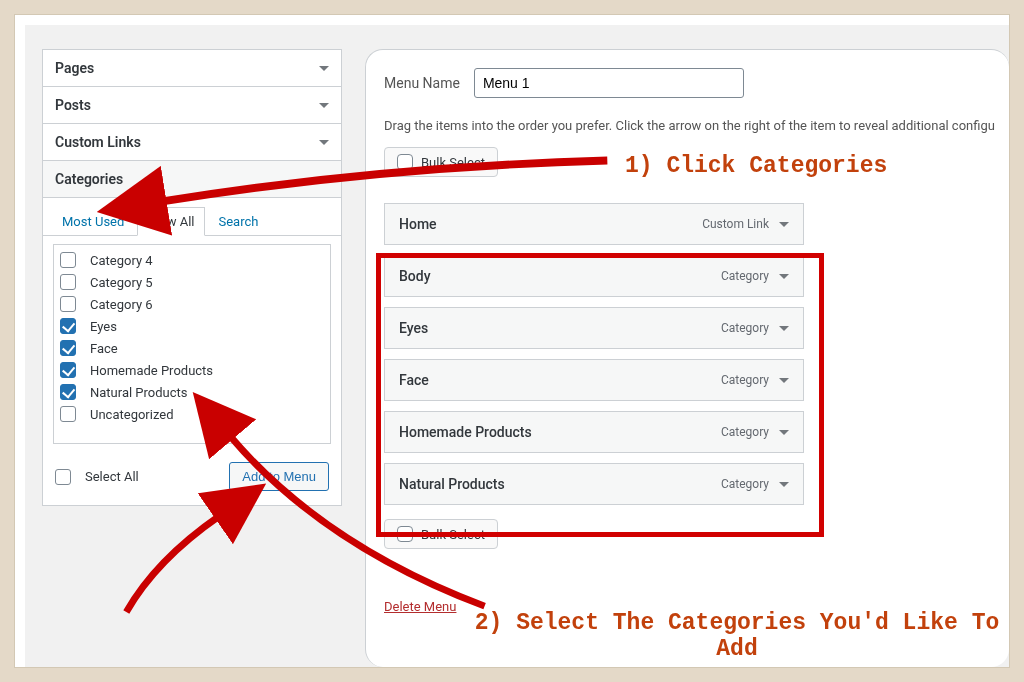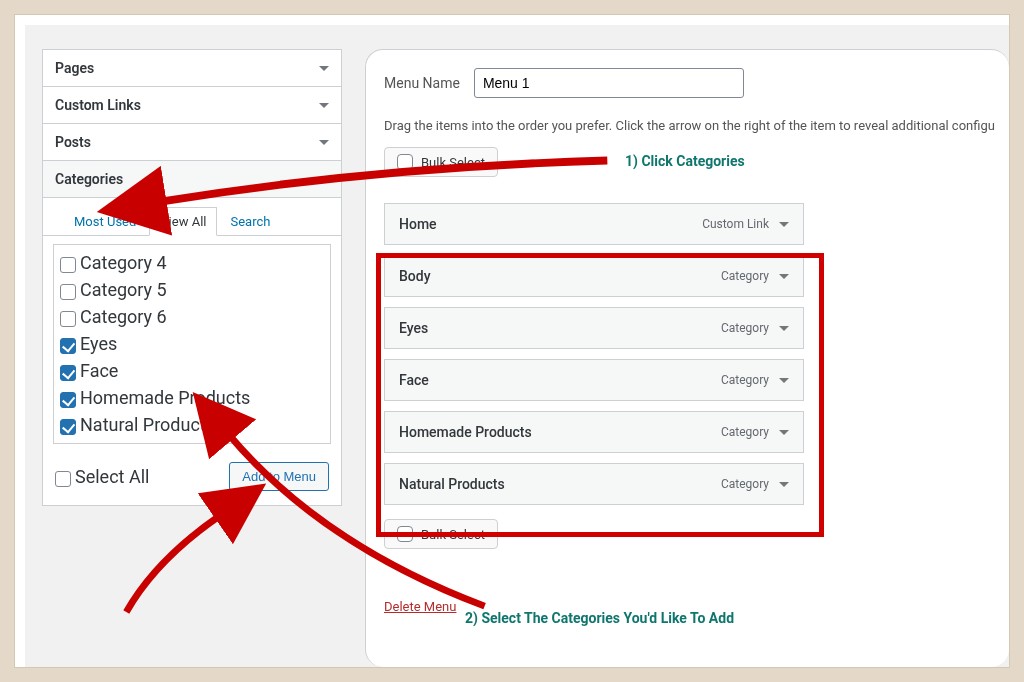--- a/index.html
+++ b/index.html
@@ -55,21 +55,21 @@
   .caret.down { border-top: 5px solid #72777c; }
   .caret.up { border-bottom: 5px solid #72777c; }
 
   .panel-body {
     border-top: 1px solid #ccd0d4;
     padding: 0;
   }
   .tabs {
     display: flex;
     gap: 2px;
-    padding: 8px 8px 0 20px;
+    padding: 8px 8px 0 8px;
     border-bottom: 1px solid #ccd0d4;
     background: #fff;
   }
   .tab {
     padding: 6px 10px;
     color: #0073aa;
     cursor: pointer;
     font-size: 13px;
     border: 1px solid transparent;
     border-bottom: none;
@@ -88,24 +88,24 @@
     border: 1px solid #ccd0d4;
     overflow-y: scroll;
     padding: 4px 6px;
     background: #fff;
   }
   .listwrap::-webkit-scrollbar { width: 14px; }
   .listwrap::-webkit-scrollbar-track { background: #f1f1f1; }
   .listwrap::-webkit-scrollbar-thumb { background: #bcbcbc; }
   .chk-row {
     display: flex;
-    align-items: flex-end;
-    gap: 4px;
+    align-items: center;
+    gap: 14px;
     padding: 3px 0;
-    font-size: 18px;
+    font-size: 13px;
   }
   .chk {
     width: 16px; height: 16px;
     border: 1px solid #7e8993;
     border-radius: 3px;
     display: inline-flex;
     align-items: center;
     justify-content: center;
     background: #fff;
     cursor: pointer;
@@ -189,23 +189,24 @@
     width: 448px; height: 284px;
     border: 5px solid #d10000;
     pointer-events: none;
   }
   .del { color: #b32d2e; text-decoration: underline; cursor: pointer; font-size: 13px; }
 
   
   .ann {
     position: absolute;
     font-weight: 700;
-    color: #0f766e;
-    font-size: 14px;
+    color: #c2410c;
+    font-size: 23px;
     pointer-events: none;
+    font-family: Liberation Mono, monospace;
   }
   svg.overlay {
     position: absolute;
     left: 0; top: 0;
     width: 100%; height: 100%;
     pointer-events: none;
   }
 </style>
 </head>
 <body>
@@ -215,27 +216,27 @@
 
     <div class="left">
       <div class="panel">
         <div class="panel-head">
           <span>Pages</span>
           <span class="caret down"></span>
         </div>
       </div>
       <div class="panel">
         <div class="panel-head">
-          <span>Custom Links</span>
+          <span>Posts</span>
           <span class="caret down"></span>
         </div>
       </div>
       <div class="panel">
         <div class="panel-head">
-          <span>Posts</span>
+          <span>Custom Links</span>
           <span class="caret down"></span>
         </div>
       </div>
       <div class="panel">
         <div class="panel-head active">
           <span>Categories</span>
           <span class="caret up"></span>
         </div>
         <div class="panel-body">
           <div class="tabs">

